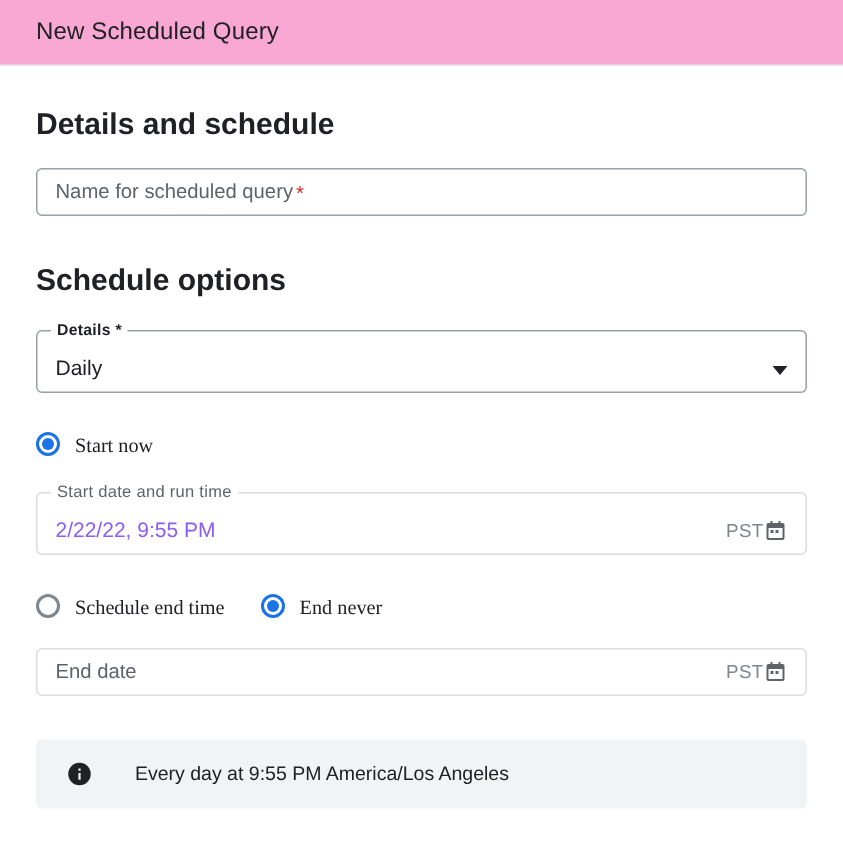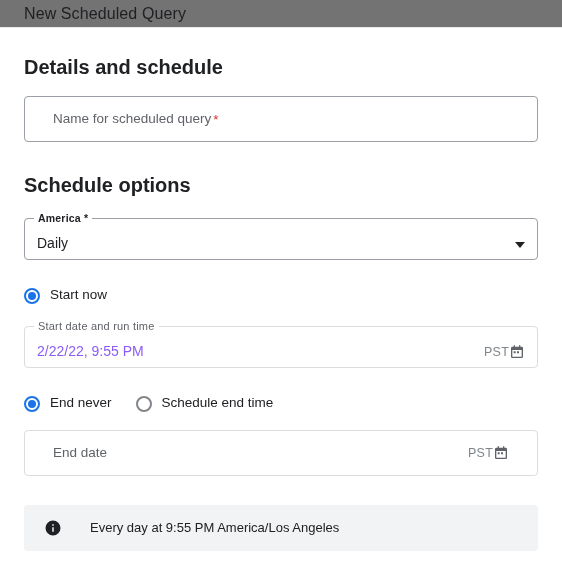--- a/index.html
+++ b/index.html
@@ -11,27 +11,27 @@
     height: 575px;
     background: #ffffff;
     font-family: "Liberation Sans", sans-serif;
     color: #202124;
     -webkit-font-smoothing: antialiased;
     overflow: hidden;
   }
 
   
   .dialog-header {
-    height: 28px;
+    height: 44px;
     box-sizing: border-box;
     display: flex;
     align-items: center;
     padding: 4px 24px;
     border-bottom: 1px solid #e8eaed;
-    background: #737373;
+    background: #f9a8d4;
   }
   .dialog-title {
     font-size: 16px;
     font-weight: 400;
     color: #202124;
     letter-spacing: 0.1px;
     line-height: 20px;
   }
 
   
@@ -51,27 +51,27 @@
     padding-top: 28px;
   }
   .section-heading.schedule {
     padding-top: 32px;
   }
 
   
   .field {
     position: relative;
     margin-top: 18px;
-    height: 46px;
+    height: 32px;
     box-sizing: border-box;
     border: 1px solid #9aa0a6;
     border-radius: 4px;
     display: flex;
     align-items: center;
-    padding: 0 28px;
+    padding: 0 12px;
     background: #ffffff;
   }
   .field.disabled {
     border-color: #dadce0;
   }
   .field .placeholder {
     font-size: 13.5px;
     color: #5f6368;
     line-height: 18px;
   }
@@ -155,22 +155,23 @@
   }
 
   
   .radio-row {
     display: flex;
     align-items: center;
     margin-top: 26px;
   }
   .radio-option {
     display: flex;
-    align-items: flex-end;
+    align-items: flex-start;
     cursor: pointer;
+    font-family: Liberation Serif, serif;
   }
   .radio-option + .radio-option {
     margin-left: 24px;
   }
   .radio-mark {
     width: 16px;
     height: 16px;
     border-radius: 50%;
     border: 2px solid #80868b;
     box-sizing: border-box;
@@ -236,21 +237,21 @@
   <h2 class="section-heading details">Details and schedule</h2>
 
   <div class="field">
     <span class="placeholder">Name for scheduled query</span>
       <span class="req-asterisk">*</span>
   </div>
 
   <h2 class="section-heading schedule">Schedule options</h2>
 
   <div class="notched">
-    <span class="notch-label">America *</span>
+    <span class="notch-label">Details *</span>
     <span class="value">Daily</span>
     <span class="select-arrow"></span>
   </div>
 
   <div class="radio-row">
     <div class="radio-option">
       <span class="radio-mark checked"></span>
       <span class="radio-label">Start now</span>
     </div>
   </div>
@@ -263,26 +264,26 @@
       <span>
         <svg class="cal-icon" viewBox="0 0 24 24" fill="currentColor" aria-hidden="true">
           <path d="M7 2h2v2h6V2h2v2h2a2 2 0 0 1 2 2v13a2 2 0 0 1-2 2H5a2 2 0 0 1-2-2V6a2 2 0 0 1 2-2h2V2zM5 9v10h14V9H5zm2 2h3v3H7v-3zm5 0h3v3h-3v-3z"></path>
         </svg>
       </span>
     </span>
   </div>
 
   <div class="radio-row">
     <div class="radio-option">
+      <span class="radio-mark"></span>
+      <span class="radio-label">Schedule end time</span>
+    </div>
+    <div class="radio-option">
       <span class="radio-mark checked"></span>
       <span class="radio-label">End never</span>
-    </div>
-    <div class="radio-option">
-      <span class="radio-mark"></span>
-      <span class="radio-label">Schedule end time</span>
     </div>
   </div>
 
   <div class="field disabled">
     <span class="placeholder">End date</span>
     <span class="field-right">
       <span class="tz-label">PST</span>
       <span>
         <svg class="cal-icon" viewBox="0 0 24 24" fill="currentColor" aria-hidden="true">
           <path d="M7 2h2v2h6V2h2v2h2a2 2 0 0 1 2 2v13a2 2 0 0 1-2 2H5a2 2 0 0 1-2-2V6a2 2 0 0 1 2-2h2V2zM5 9v10h14V9H5zm2 2h3v3H7v-3zm5 0h3v3h-3v-3z"></path>

